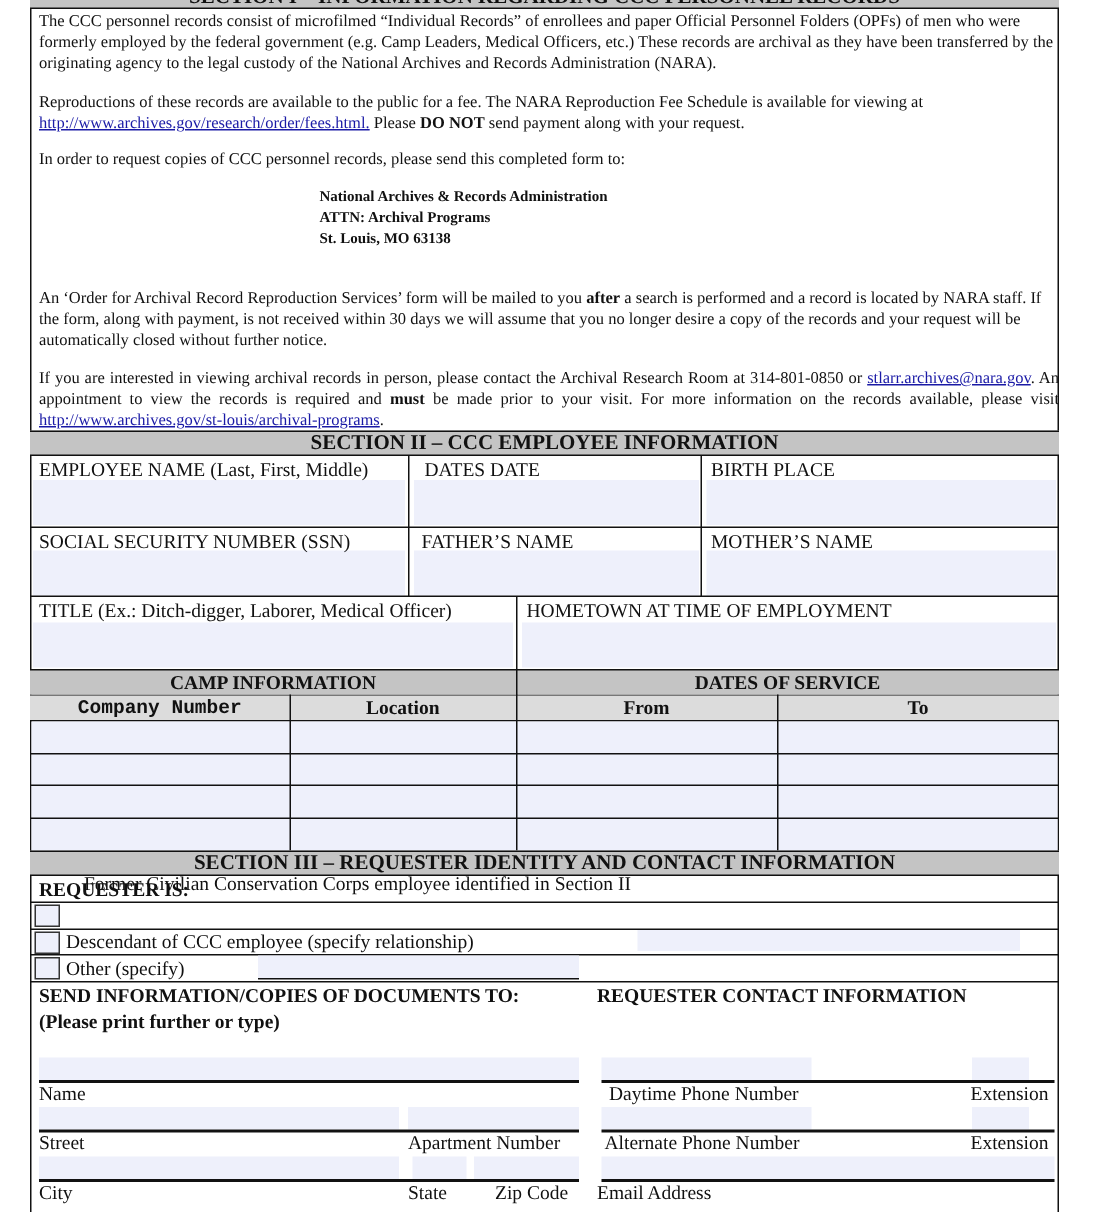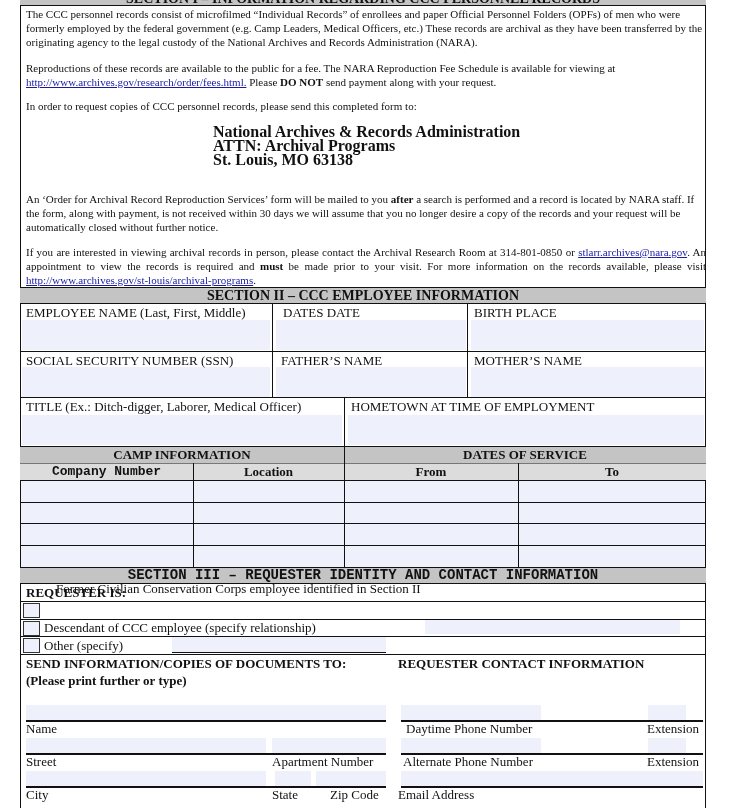--- a/index.html
+++ b/index.html
@@ -5,21 +5,21 @@
   html, body { margin: 0; padding: 0; background: #ffffff; }
   body { width: 730px; height: 808px; overflow: hidden; position: relative;
          font-family: "Liberation Serif", "DejaVu Serif", serif; color: #111; }
   .frame { position: absolute; left: 20px; top: 0; width: 686px; height: 808px;
            border-left: 1.5px solid #111; border-right: 1.5px solid #111; box-sizing: border-box; }
   .sec-hdr { position: absolute; left: 20px; width: 686px; background: #c4c4c4;
              border-top: 1.5px solid #111; border-bottom: 1.5px solid #111; box-sizing: border-box;
              text-align: center; font-weight: bold; font-size: 14px; line-height: 15px; }
   .p { position: absolute; left: 26px; width: 680px; font-size: 11px; line-height: 14px; }
   .p a { color: #1a1aa6; text-decoration: underline; }
-  .addr { position: absolute; left: 213px; font-size: 16px; font-weight: bold; line-height: 14px; }
+  .addr { position: absolute; left: 213px; font-size: 10px; font-weight: bold; line-height: 14px; }
   .lbl { position: absolute; font-size: 13px; line-height: 15px; white-space: nowrap; }
   .fill { position: absolute; background: #eef0fb; }
   .hline { position: absolute; height: 0; border-top: 1.5px solid #111; }
   .vline { position: absolute; width: 0; border-left: 1.5px solid #111; }
   .grey { position: absolute; background: #c4c4c4; }
   .lgrey { position: absolute; background: #dcdcdc; }
   .th { position: absolute; font-weight: bold; font-size: 13px; text-align: center; line-height: 15px; }
   .cb { position: absolute; width: 17px; height: 15px; background: #eef0fb; border: 1.5px solid #333; box-sizing: border-box; }
   .uline { position: absolute; height: 0; border-top: 2px solid #111; }
 </style>
@@ -90,21 +90,21 @@
 <div class="hline" style="left:20px;top:480px;width:686px;"></div>
 
 <div class="fill" style="left:21px;top:481px;width:684px;height:86px;"></div>
 <div class="hline" style="left:20px;top:502px;width:686px;"></div>
 <div class="hline" style="left:20px;top:523px;width:686px;"></div>
 <div class="hline" style="left:20px;top:545px;width:686px;"></div>
 <div class="vline" style="left:193px;top:463px;height:104px;"></div>
 <div class="vline" style="left:344px;top:446px;height:121px;"></div>
 <div class="vline" style="left:518px;top:463px;height:104px;"></div>
 
-<div class="sec-hdr" style="top:567px;height:17px;font-family:Liberation Mono, monospace;">SECTION III – REQUESTER IDENTITY AND CONTACT INFORMATION</div>
+<div class="sec-hdr" style="top:567px;height:17px;">SECTION III – REQUESTER IDENTITY AND CONTACT INFORMATION</div>
 <div class="lbl" style="left:26px;top:585px;font-weight:bold;">REQUESTER IS:</div>
 <div class="hline" style="left:20px;top:601px;width:686px;"></div>
 
 <div class="cb" style="left:23px;top:603px;"></div>
 <div class="lbl" style="left:44px;top:581px;margin-left:12px;">Former Civilian Conservation Corps employee identified in Section II</div>
 <div class="hline" style="left:20px;top:619px;width:686px;"></div>
 
 <div class="cb" style="left:23px;top:621px;"></div>
 <div class="lbl" style="left:44px;top:620px;">Descendant of CCC employee (specify relationship)</div>
 <div class="fill" style="left:425px;top:620px;width:255px;height:14px;"></div>

